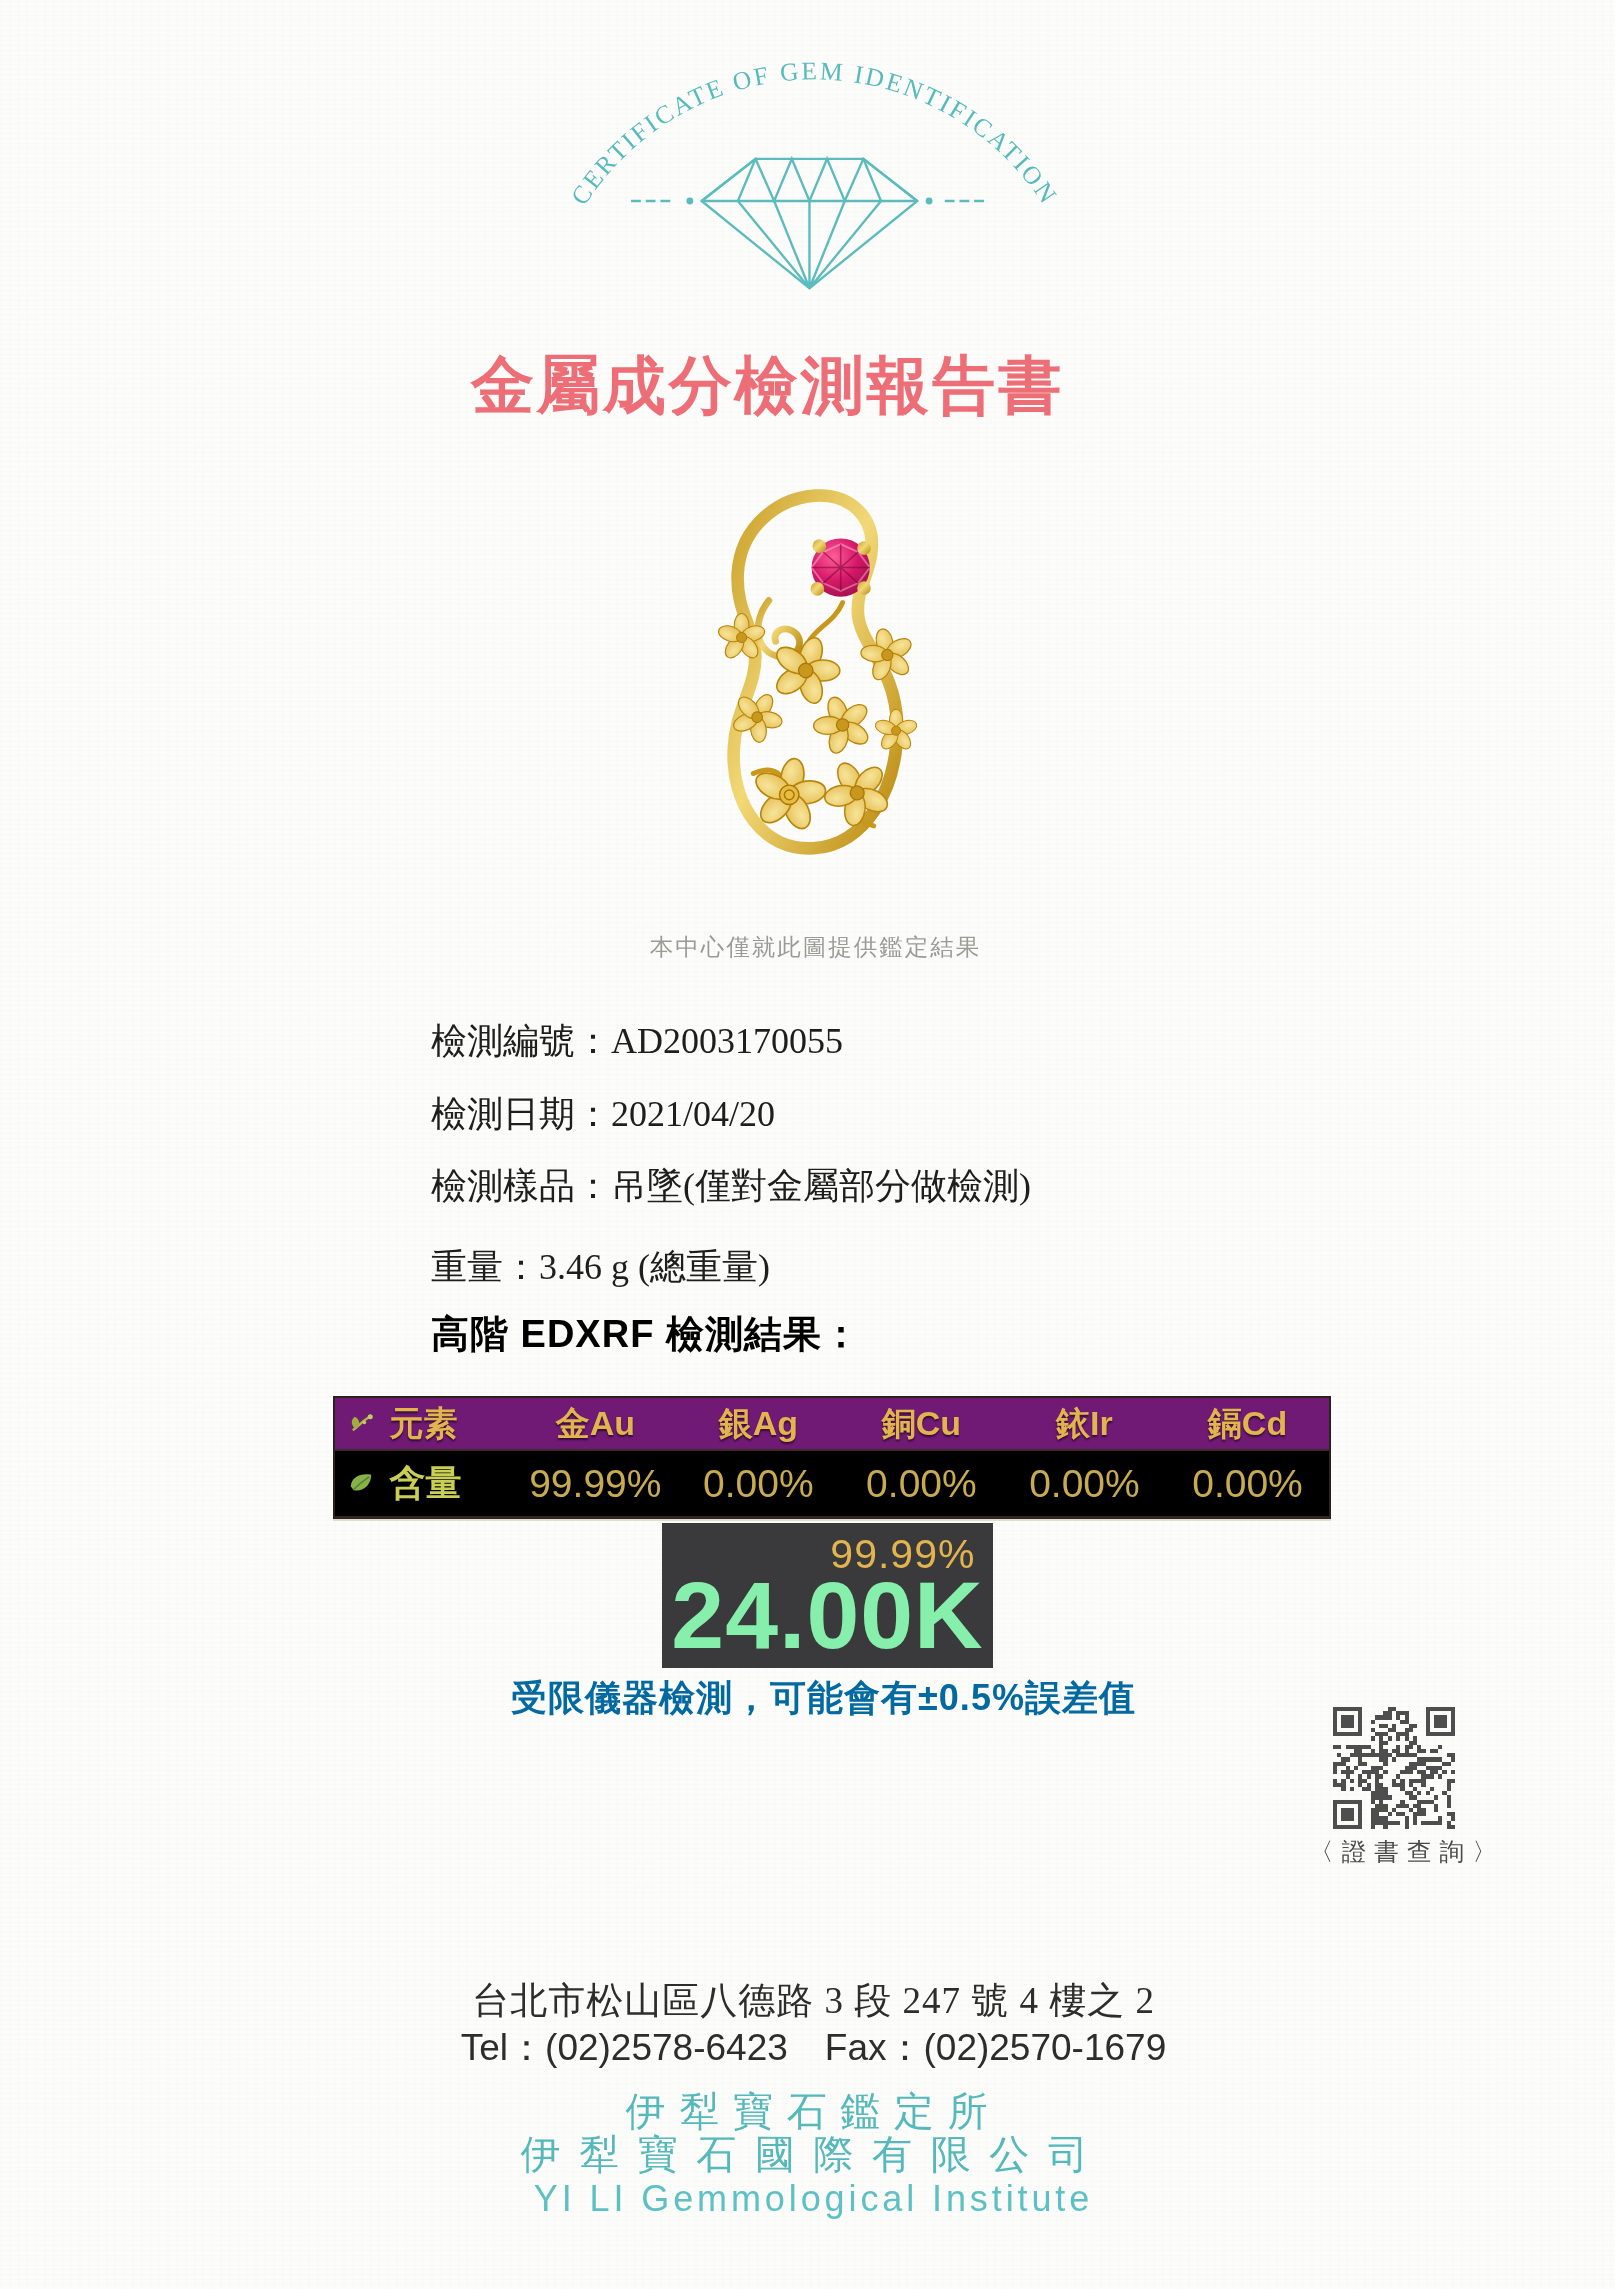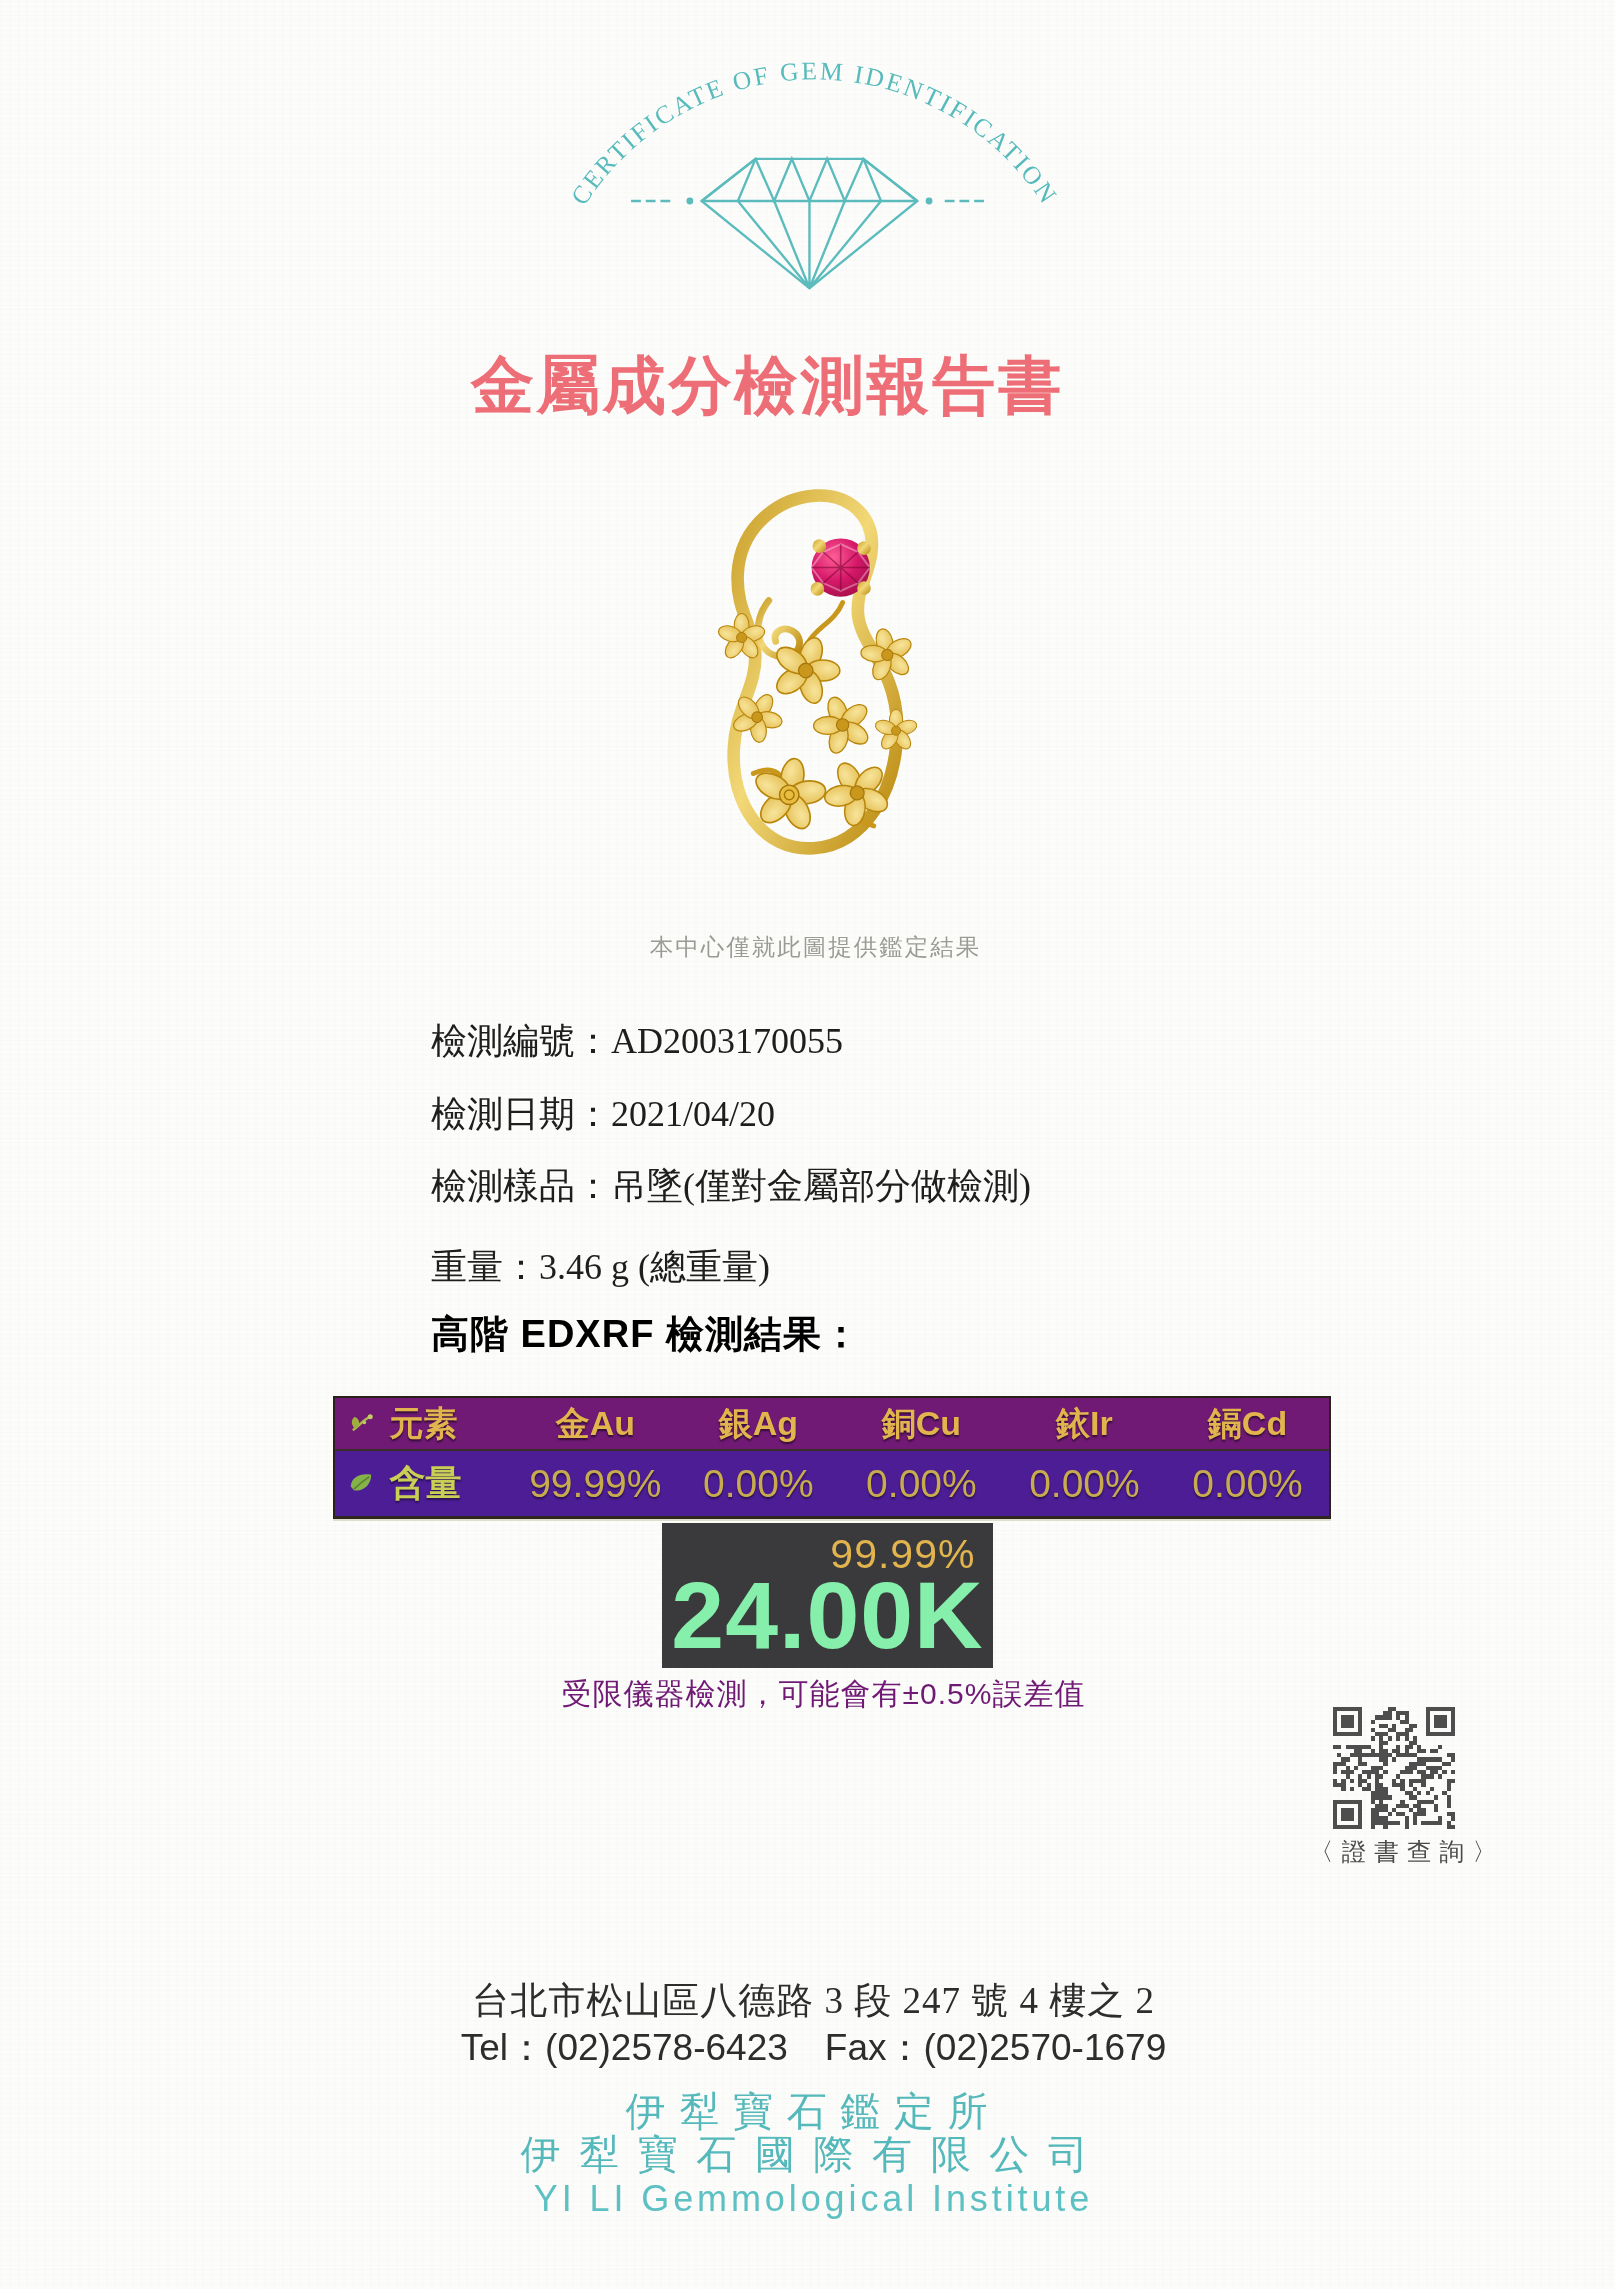--- a/index.html
+++ b/index.html
@@ -42,21 +42,21 @@
   }
 
   
   .edxrf-table{
     left:333px;top:1396px;width:994px;
     border:2.9px solid #2b211c;border-bottom:3.9px solid #302620;
     box-shadow:0 2px 0 rgba(220,218,200,.9);
   }
   .t-row{display:flex;align-items:center;}
   .t-head{height:51px;background:#701a75;border-bottom:2.9px solid #3a2d25;}
-  .t-vals{height:65px;background:#4c1d95;}
+  .t-vals{height:65px;background:#000000;}
   .t-cell{flex:1;text-align:center;font-family:"Liberation Sans",sans-serif;}
   .t-first{flex:0 0 169px;display:flex;align-items:center;justify-content:flex-start;padding-left:9.8px;gap:11.8px;}
   .t-head .t-cell{font-size:34px;font-weight:bold;color:#e2b44e;text-shadow:0 2px 2px rgba(0,0,0,.55);}
   .t-vals .t-cell{font-size:39px;color:#c7ab4e;text-shadow:0 2px 2px rgba(0,0,0,.45);}
   .t-head .t-first span{font-size:34px;}
   .t-vals .t-first span{font-size:36px;font-weight:bold;color:#c9cf54;}
   .row-icon{width:33px;height:33px;flex:0 0 33px;}
 
   
   .karat-box{
@@ -67,21 +67,21 @@
     text-align:right;padding:7.8px 17.6px 0 0;font-size:41px;color:#e2b44e;
     font-family:"Liberation Sans",sans-serif;letter-spacing:1px;
   }
   .karat-value{
     text-align:center;font-size:95px;font-weight:bold;color:#86efac;line-height:.92;
     font-family:"Liberation Sans",sans-serif;letter-spacing:1px;margin-top:-5.9px;
   }
 
   .note-wrap{left:0;top:1674px;width:1647px;text-align:center;}
   .instrument-note{
-    font-size:30px;font-weight:normal;color:#701a75;letter-spacing:1px;
+    font-size:36px;font-weight:bold;color:#0369a1;letter-spacing:1px;
     font-family:"Liberation Sans",sans-serif;
   }
 
   
   .qr-code{left:1333px;top:1707px;width:122px;height:122px;}
   .qr-caption-wrap{left:1309px;top:1835px;width:173px;text-align:center;}
   .qr-caption{font-size:24.5px;color:#4a4a4a;letter-spacing:1px;white-space:nowrap;}
 
   
   .addr-wrap{left:0;top:1976px;width:1627px;text-align:center;}

